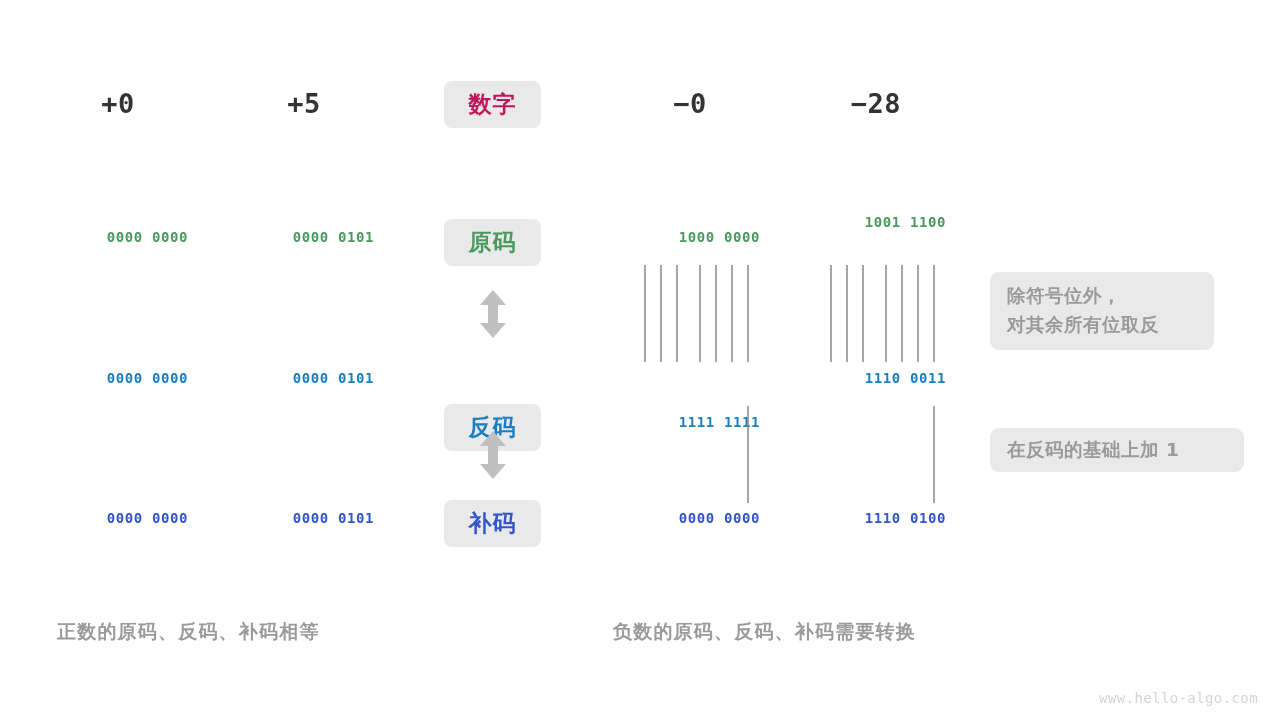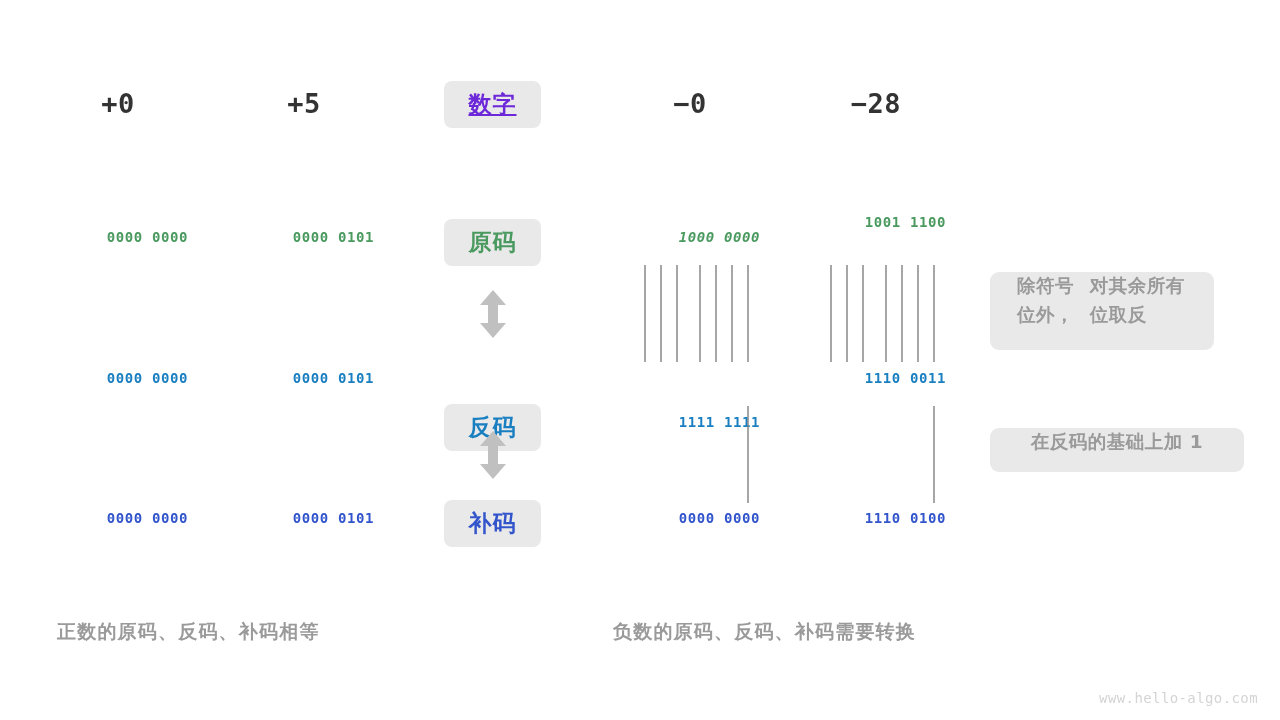--- a/index.html
+++ b/index.html
@@ -55,21 +55,21 @@
     height: 47px;
     background: #e9e9e9;
     border-radius: 8px;
     display: flex;
     align-items: center;
     justify-content: center;
     font-size: 23px;
     font-weight: bold;
     letter-spacing: 1px;
   }
-  .chip.dark   { color: #6d28d9; text-decoration: underline; }
+  .chip.dark   { color: #be185d; }
   .chip.green  { color: #4a9a5f; }
   .chip.blue   { color: #1a7fc1; margin-top: 44px; }
   .chip.indigo { color: #3355cc; }
 
   
   .dbl-arrow {
     position: absolute;
     left: 476px;
     width: 34px;
     height: 52px;
@@ -79,22 +79,23 @@
   .note {
     position: absolute;
     background: #e9e9e9;
     border-radius: 9px;
     color: #9a9a9a;
     font-size: 18.5px;
     font-weight: bold;
     line-height: 1.55;
     letter-spacing: 0.5px;
     display: flex;
+    flex-direction: column;
     justify-content: center;
-    padding: 0 27px;
+    padding: 0 17px;
     box-sizing: border-box;
   }
 
   
   .caption {
     position: absolute;
     color: #9a9a9a;
     font-size: 19px;
     font-weight: bold;
     letter-spacing: 1.2px;
@@ -133,21 +134,21 @@
   <div class="num abs" style="left:620px; top:88px; width:140px;">−0</div>
 
   <div class="num abs" style="left:806px; top:88px; width:140px;">−28</div>
 
   <div class="chip dark" style="top:81px;">数字</div>
 
   <div class="bits green abs" style="left:48px; top:229px; width:140px;">0000 0000</div>
 
   <div class="bits green abs" style="left:234px; top:229px; width:140px;">0000 0101</div>
 
-  <div class="bits green abs" style="left:620px; top:229px; width:140px;font-style:italic;">1000 0000</div>
+  <div class="bits green abs" style="left:620px; top:229px; width:140px;">1000 0000</div>
 
   <div class="bits green abs" style="left:806px; top:214px; width:140px;">1001 1100</div>
 
   <div class="chip green" style="top:219px;">原码</div>
 
   <div class="dbl-arrow" style="top:288px;">
     <svg width="34" height="52" viewBox="0 0 34 52">
       <path d="M17 2 L30 17 L22 17 L22 35 L30 35 L17 50 L4 35 L12 35 L12 17 L4 17 Z" fill="#c0c0c0"></path>
     </svg>
   </div>

